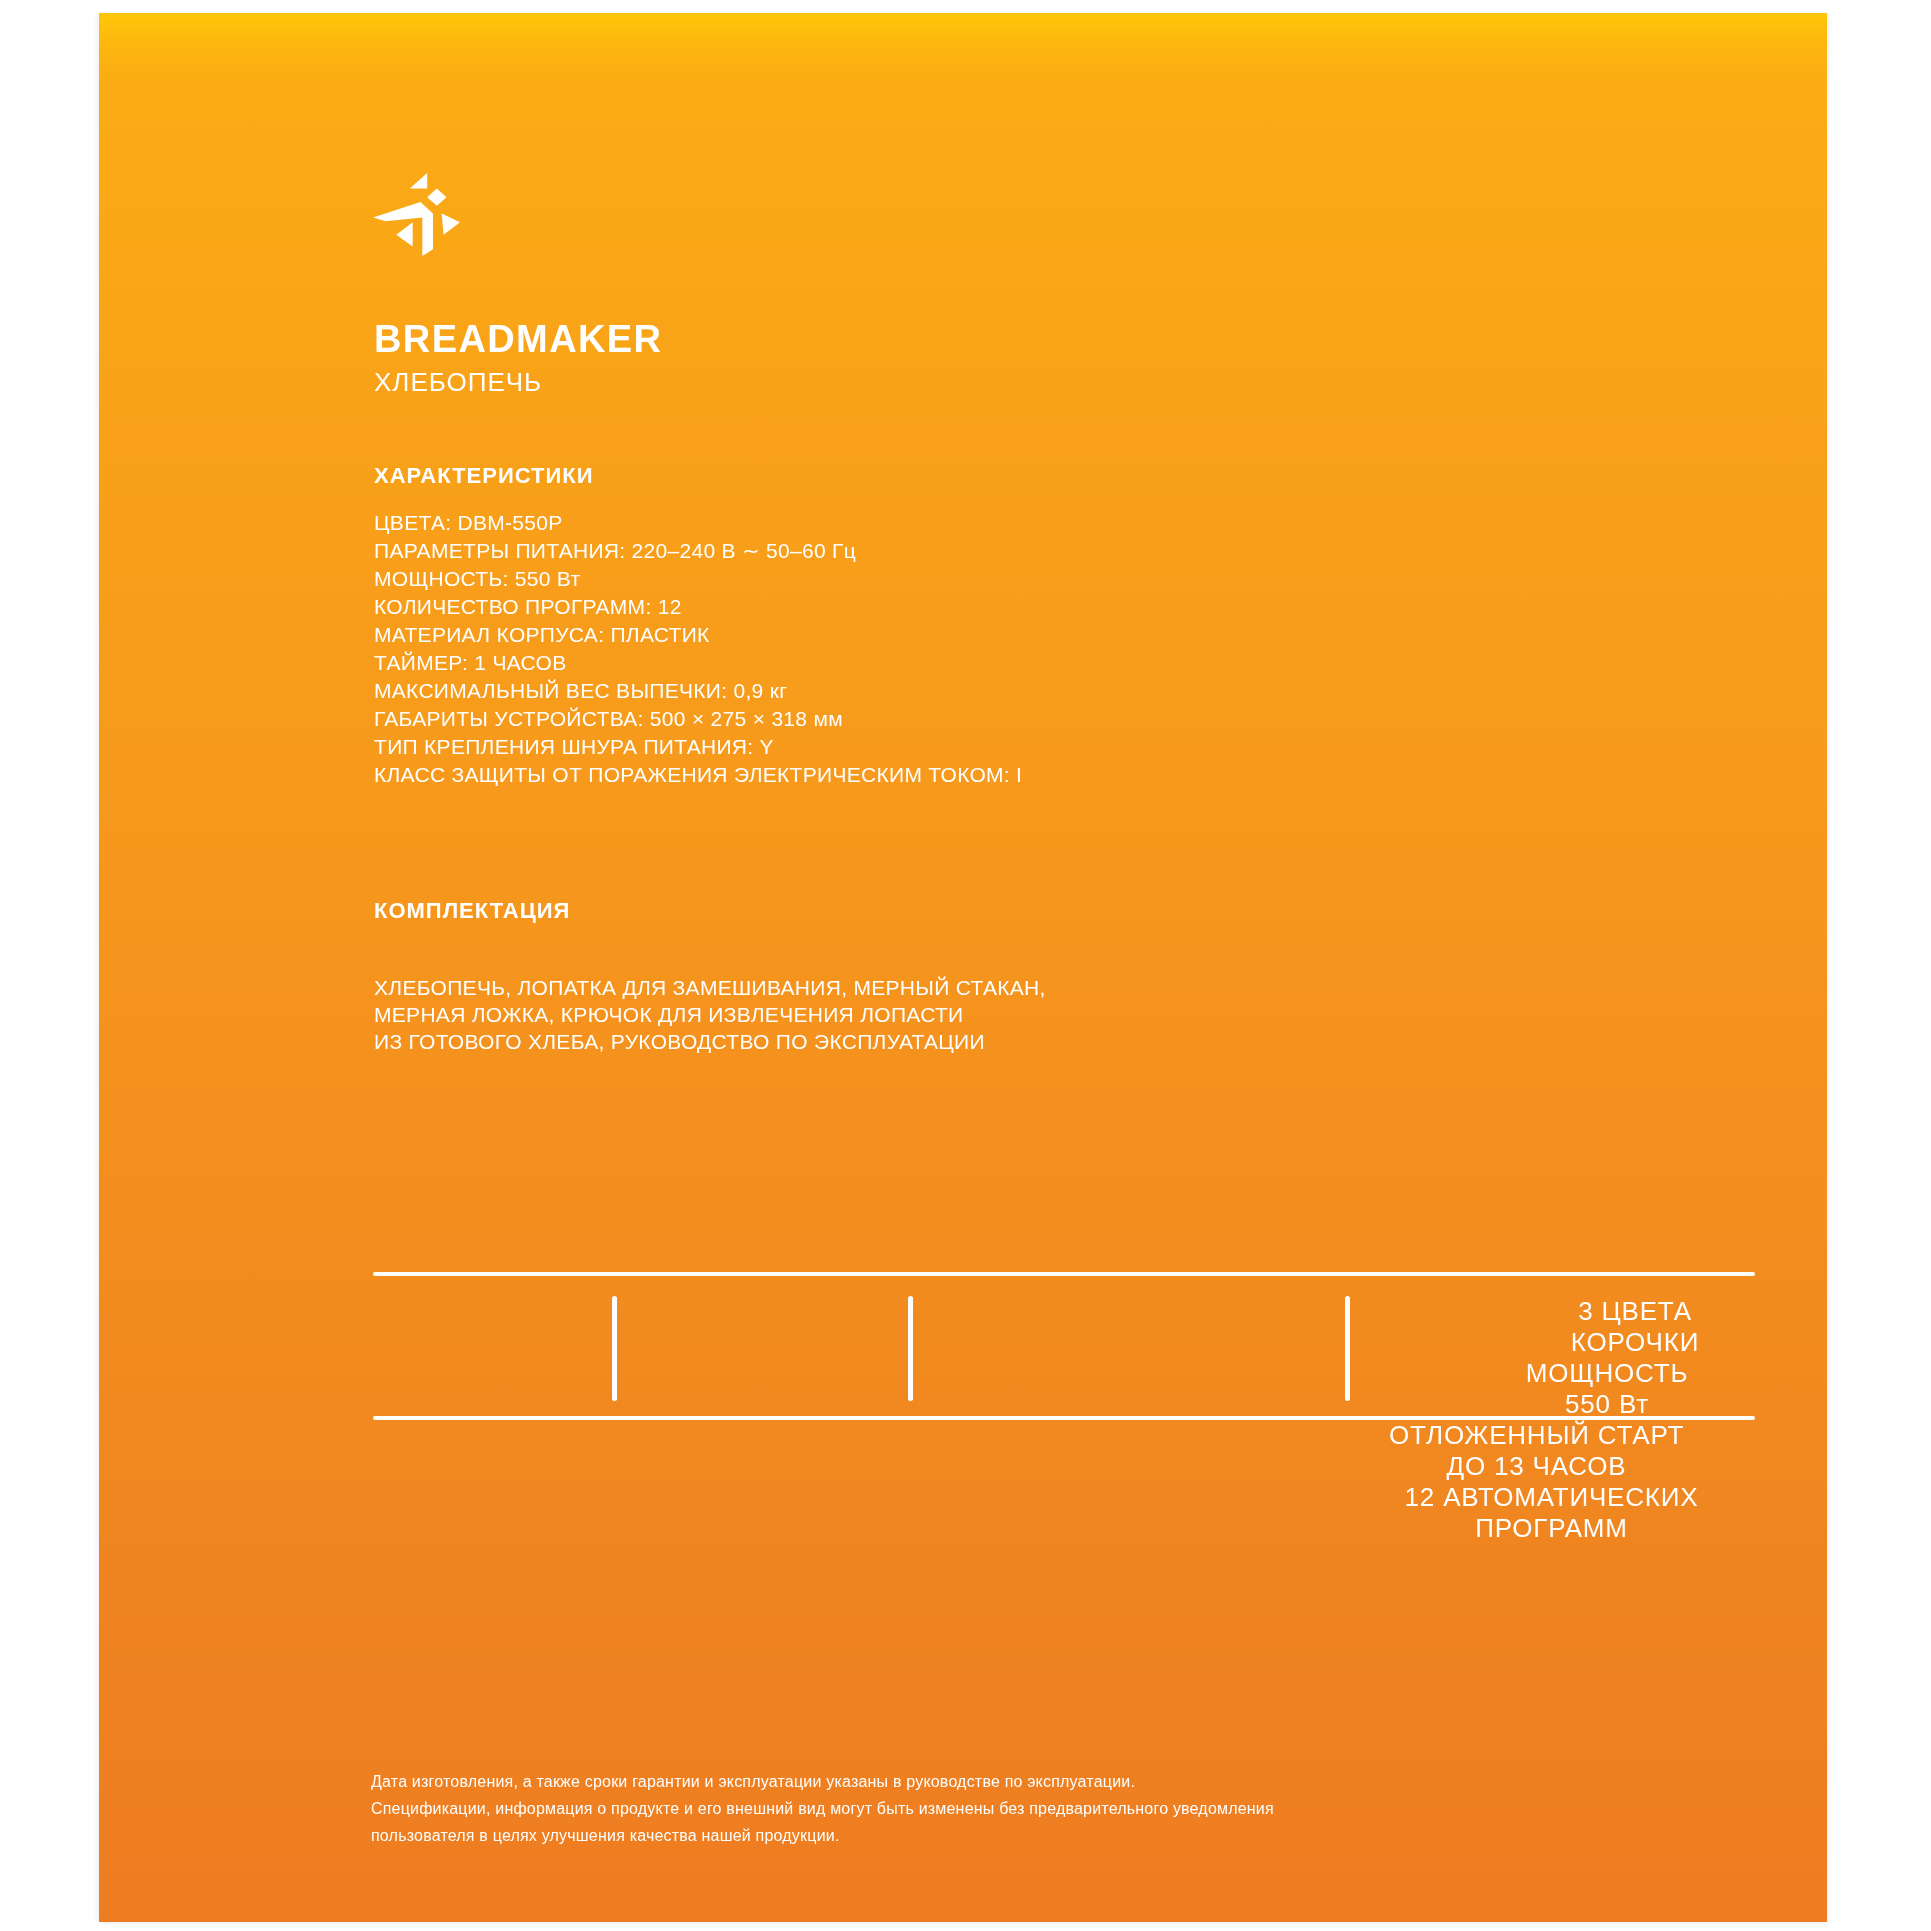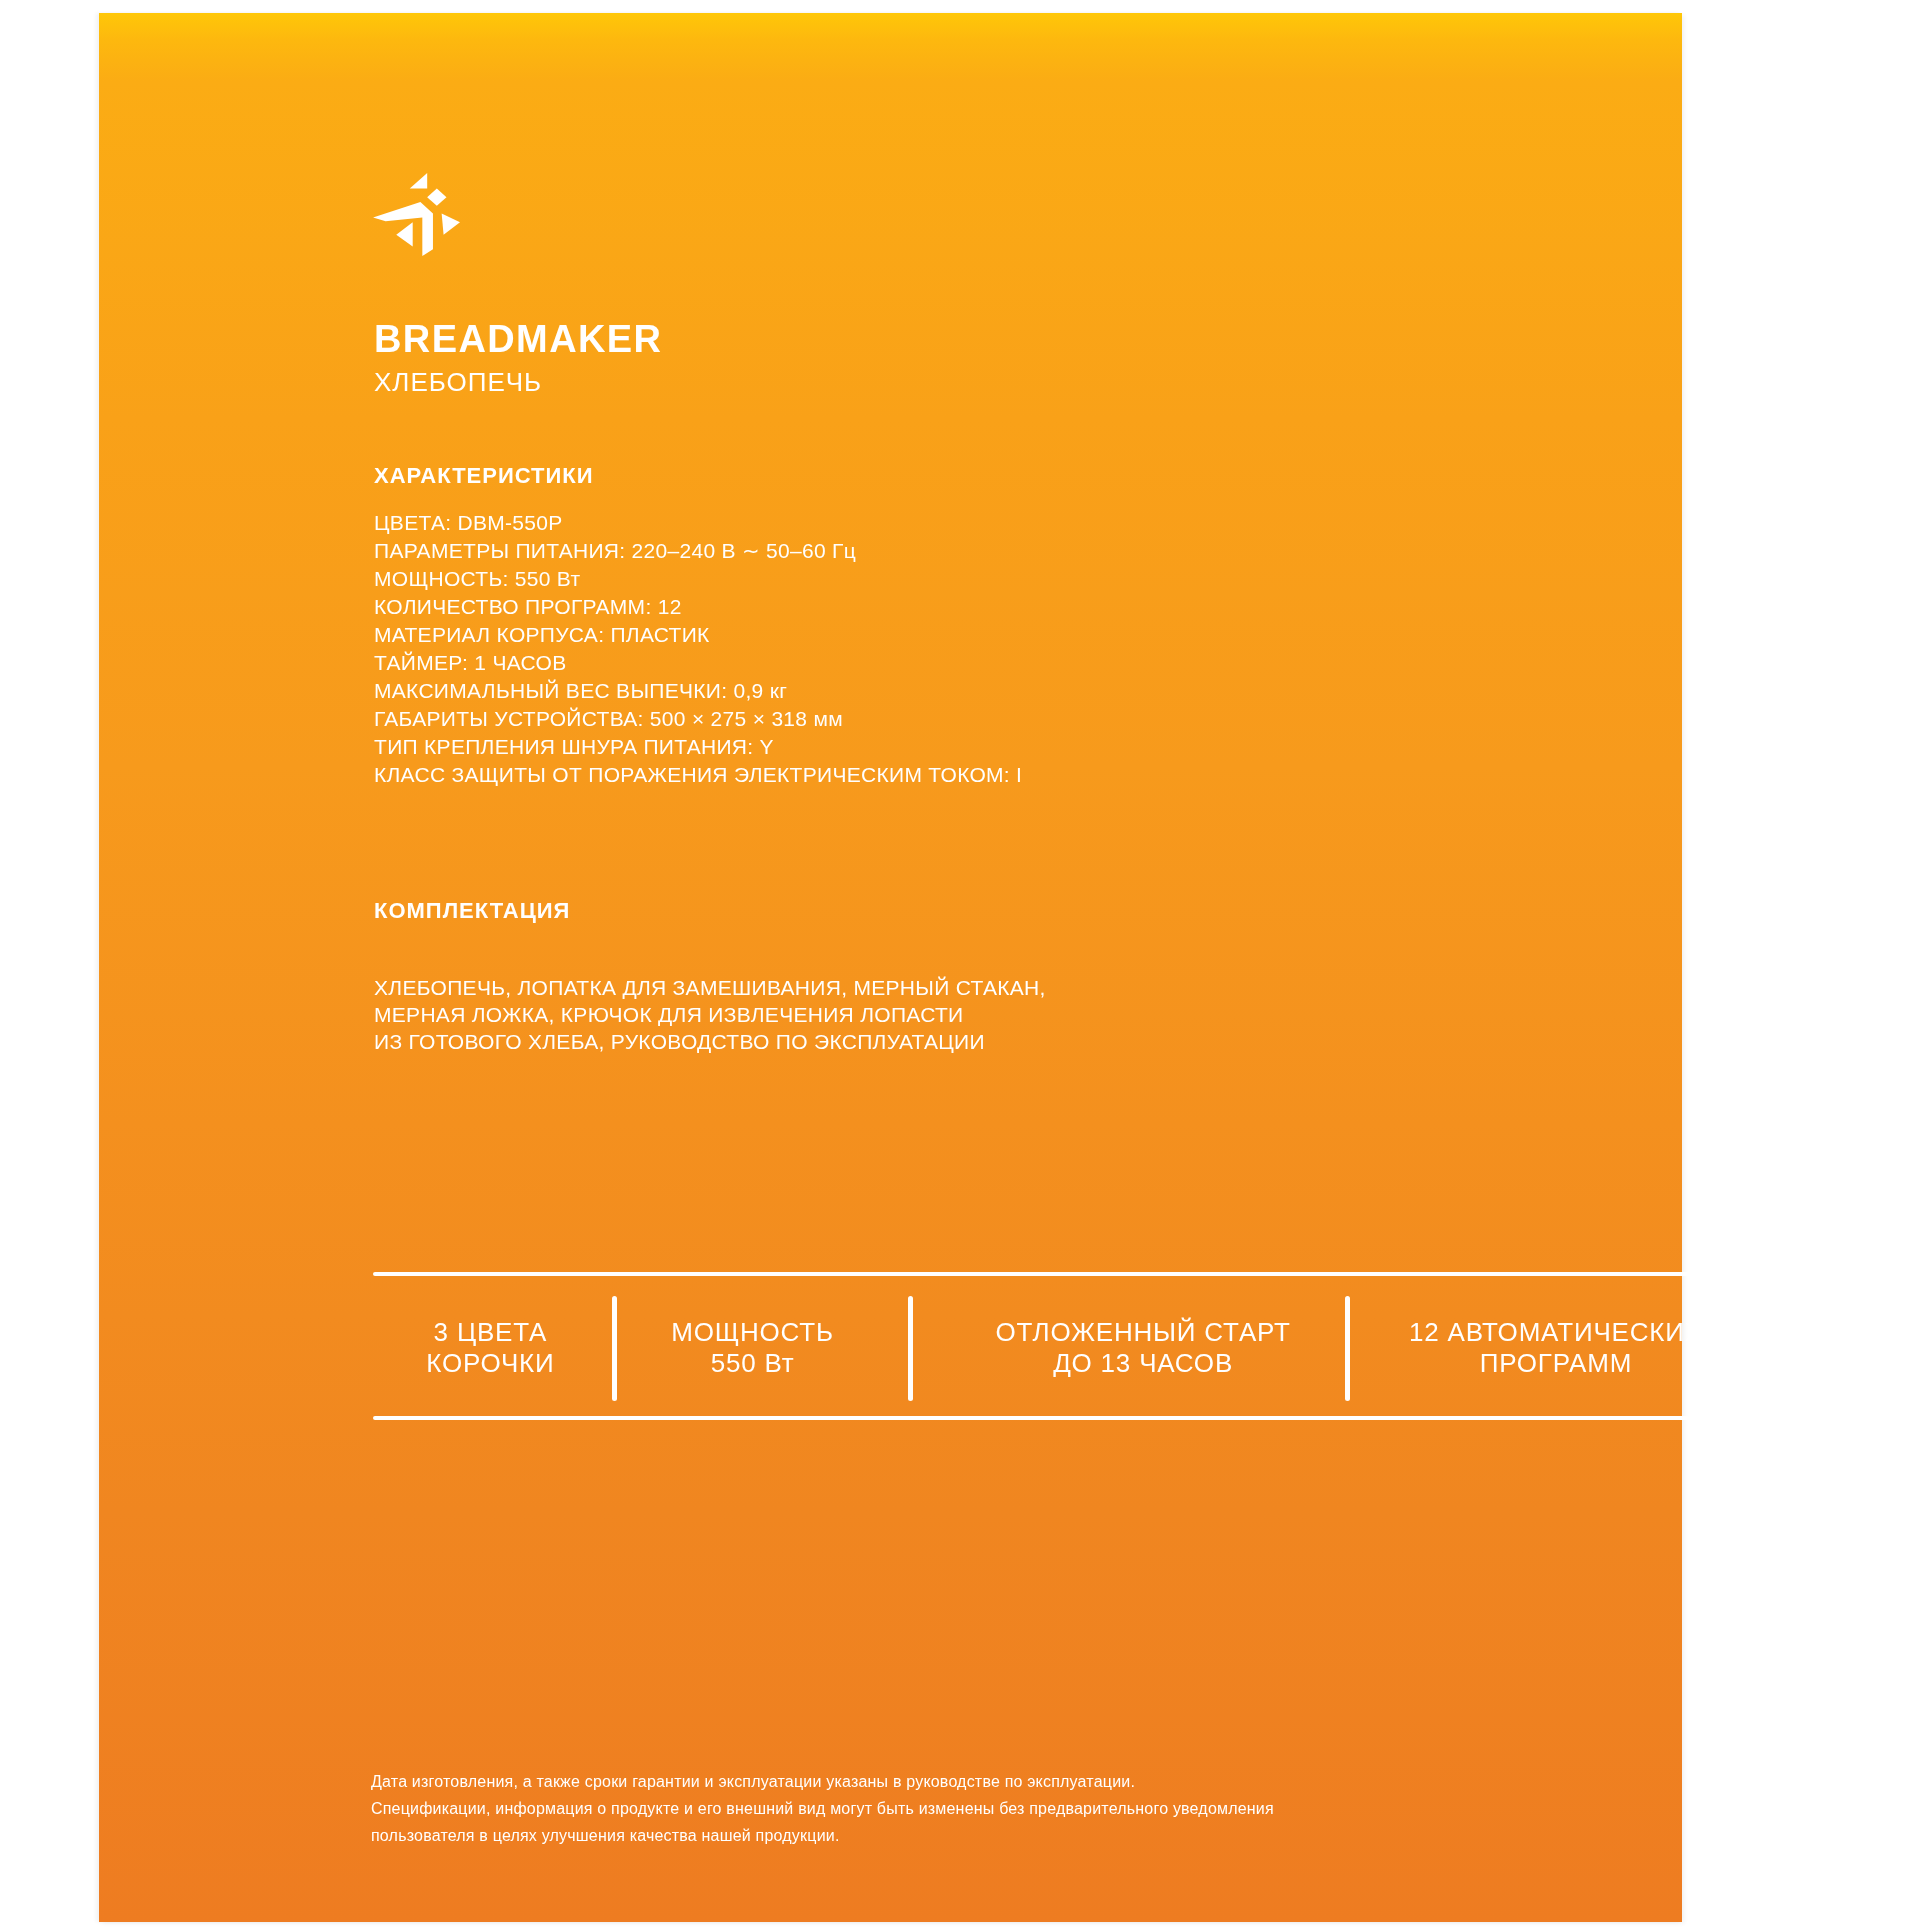--- a/index.html
+++ b/index.html
@@ -7,33 +7,32 @@
     position:relative;
     width:1931px;height:1931px;
     background:#ffffff;
     font-family:"Liberation Sans","DejaVu Sans",sans-serif;
     overflow:hidden;
   }
   
   .box{
     position:absolute;
     left:99px;top:12.6px;
-    width:1540px;height:1909px;
+    width:1728px;height:1909px;
     background:linear-gradient(180deg,
       #ffc708 0px,
       #fdb80e 27px,
       #fbac14 68px,
       #f9a118 406px,
       #f79a1c 753px,
       #f4901e 1110px,
       #f08620 1497px,
       #ee7c21 1909px);
     box-shadow:-2.9px 0 3.9px rgba(0,0,0,0.05), 2.9px 1.9px 4.8px rgba(0,0,0,0.06);
     color:#ffffff;
-    padding-left:43px;
   }
   .abs{position:absolute;}
   .logo{left:274px;top:160px;width:89px;height:85px;}
   .title{
     left:275px;top:305px;
     font-size:38px;font-weight:800;letter-spacing:1.4px;
     white-space:nowrap;
   }
   .subtitle{
     left:275px;top:354px;
@@ -59,21 +58,21 @@
     background:#ffffff;border-radius:2.9px;
   }
   .rule-top{top:1259px;}
   .rule-bottom{top:1403px;}
   .rule-v{
     top:1283px;width:4.8px;height:105px;
     background:#ffffff;border-radius:2.9px;
   }
   .features{
     left:274px;top:1283px;width:1382px;height:105px;
-    display:flex;flex-direction:row;align-items:center;
+    display:flex;flex-direction:column;align-items:flex-end;
   }
   .feature-cell{
     display:flex;flex-direction:column;
     align-items:center;justify-content:center;
     text-align:center;
     font-size:26px;font-weight:400;letter-spacing:0.8px;
     line-height:31px;white-space:nowrap;
   }
   
   .legal-block{left:272px;top:1755px;}

